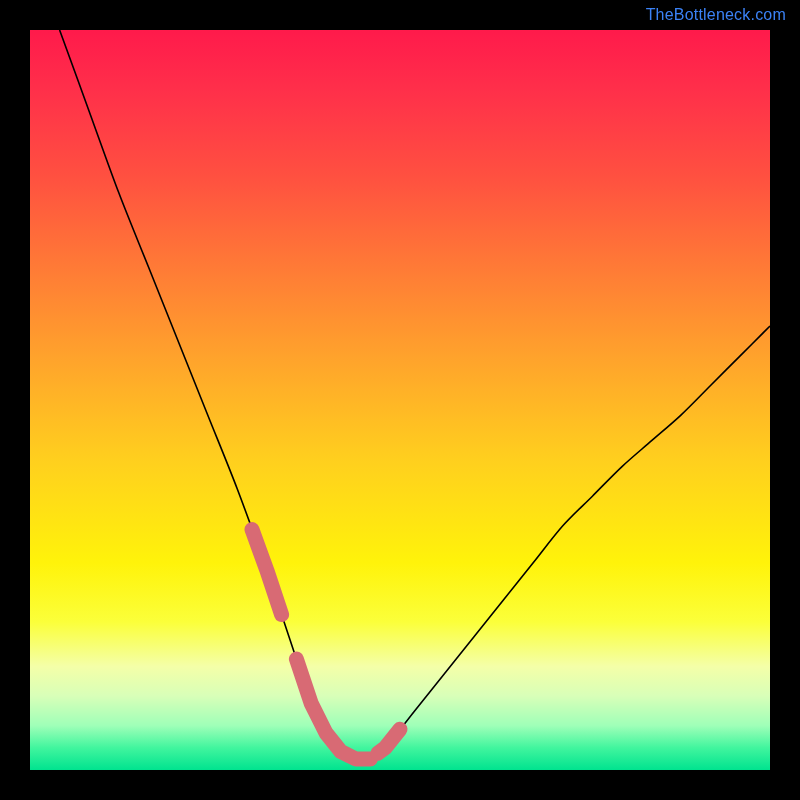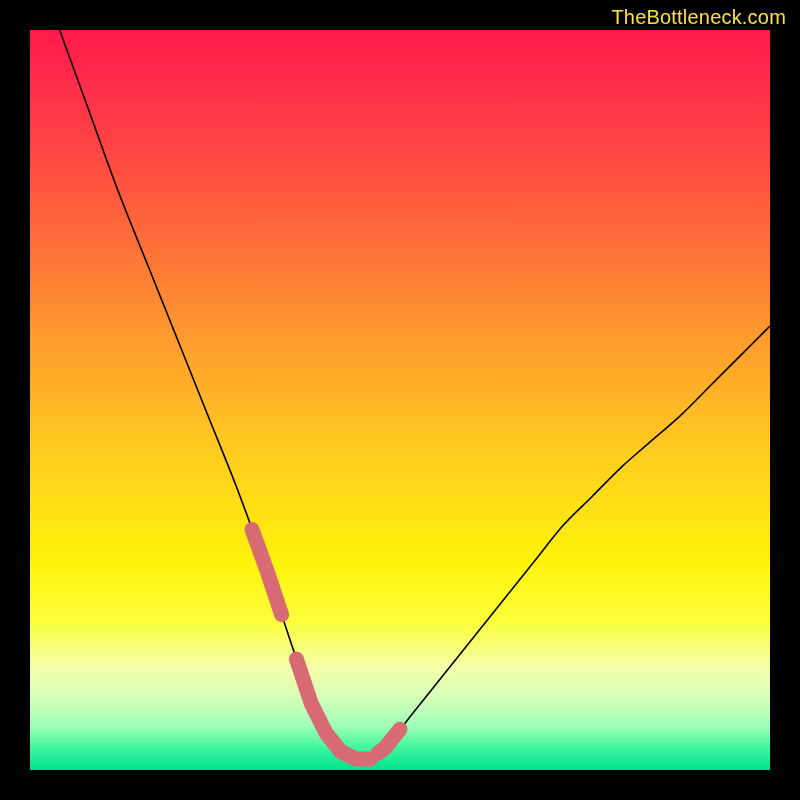--- a/index.html
+++ b/index.html
@@ -32,22 +32,22 @@
       #9fffb8 94%,
       #41f59e 97%,
       #00e38f 100%
     );
   }
 
   .watermark {
     position: absolute;
     top: 6px;
     right: 14px;
-    color: #fde047;
-    font-size: 20px;
+    color: #3b82f6;
+    font-size: 16px;
     font-weight: 500;
     letter-spacing: 0.2px;
   }
 
   svg.curve {
     position: absolute;
     left: 0;
     top: 0;
     width: 740px;
     height: 740px;

